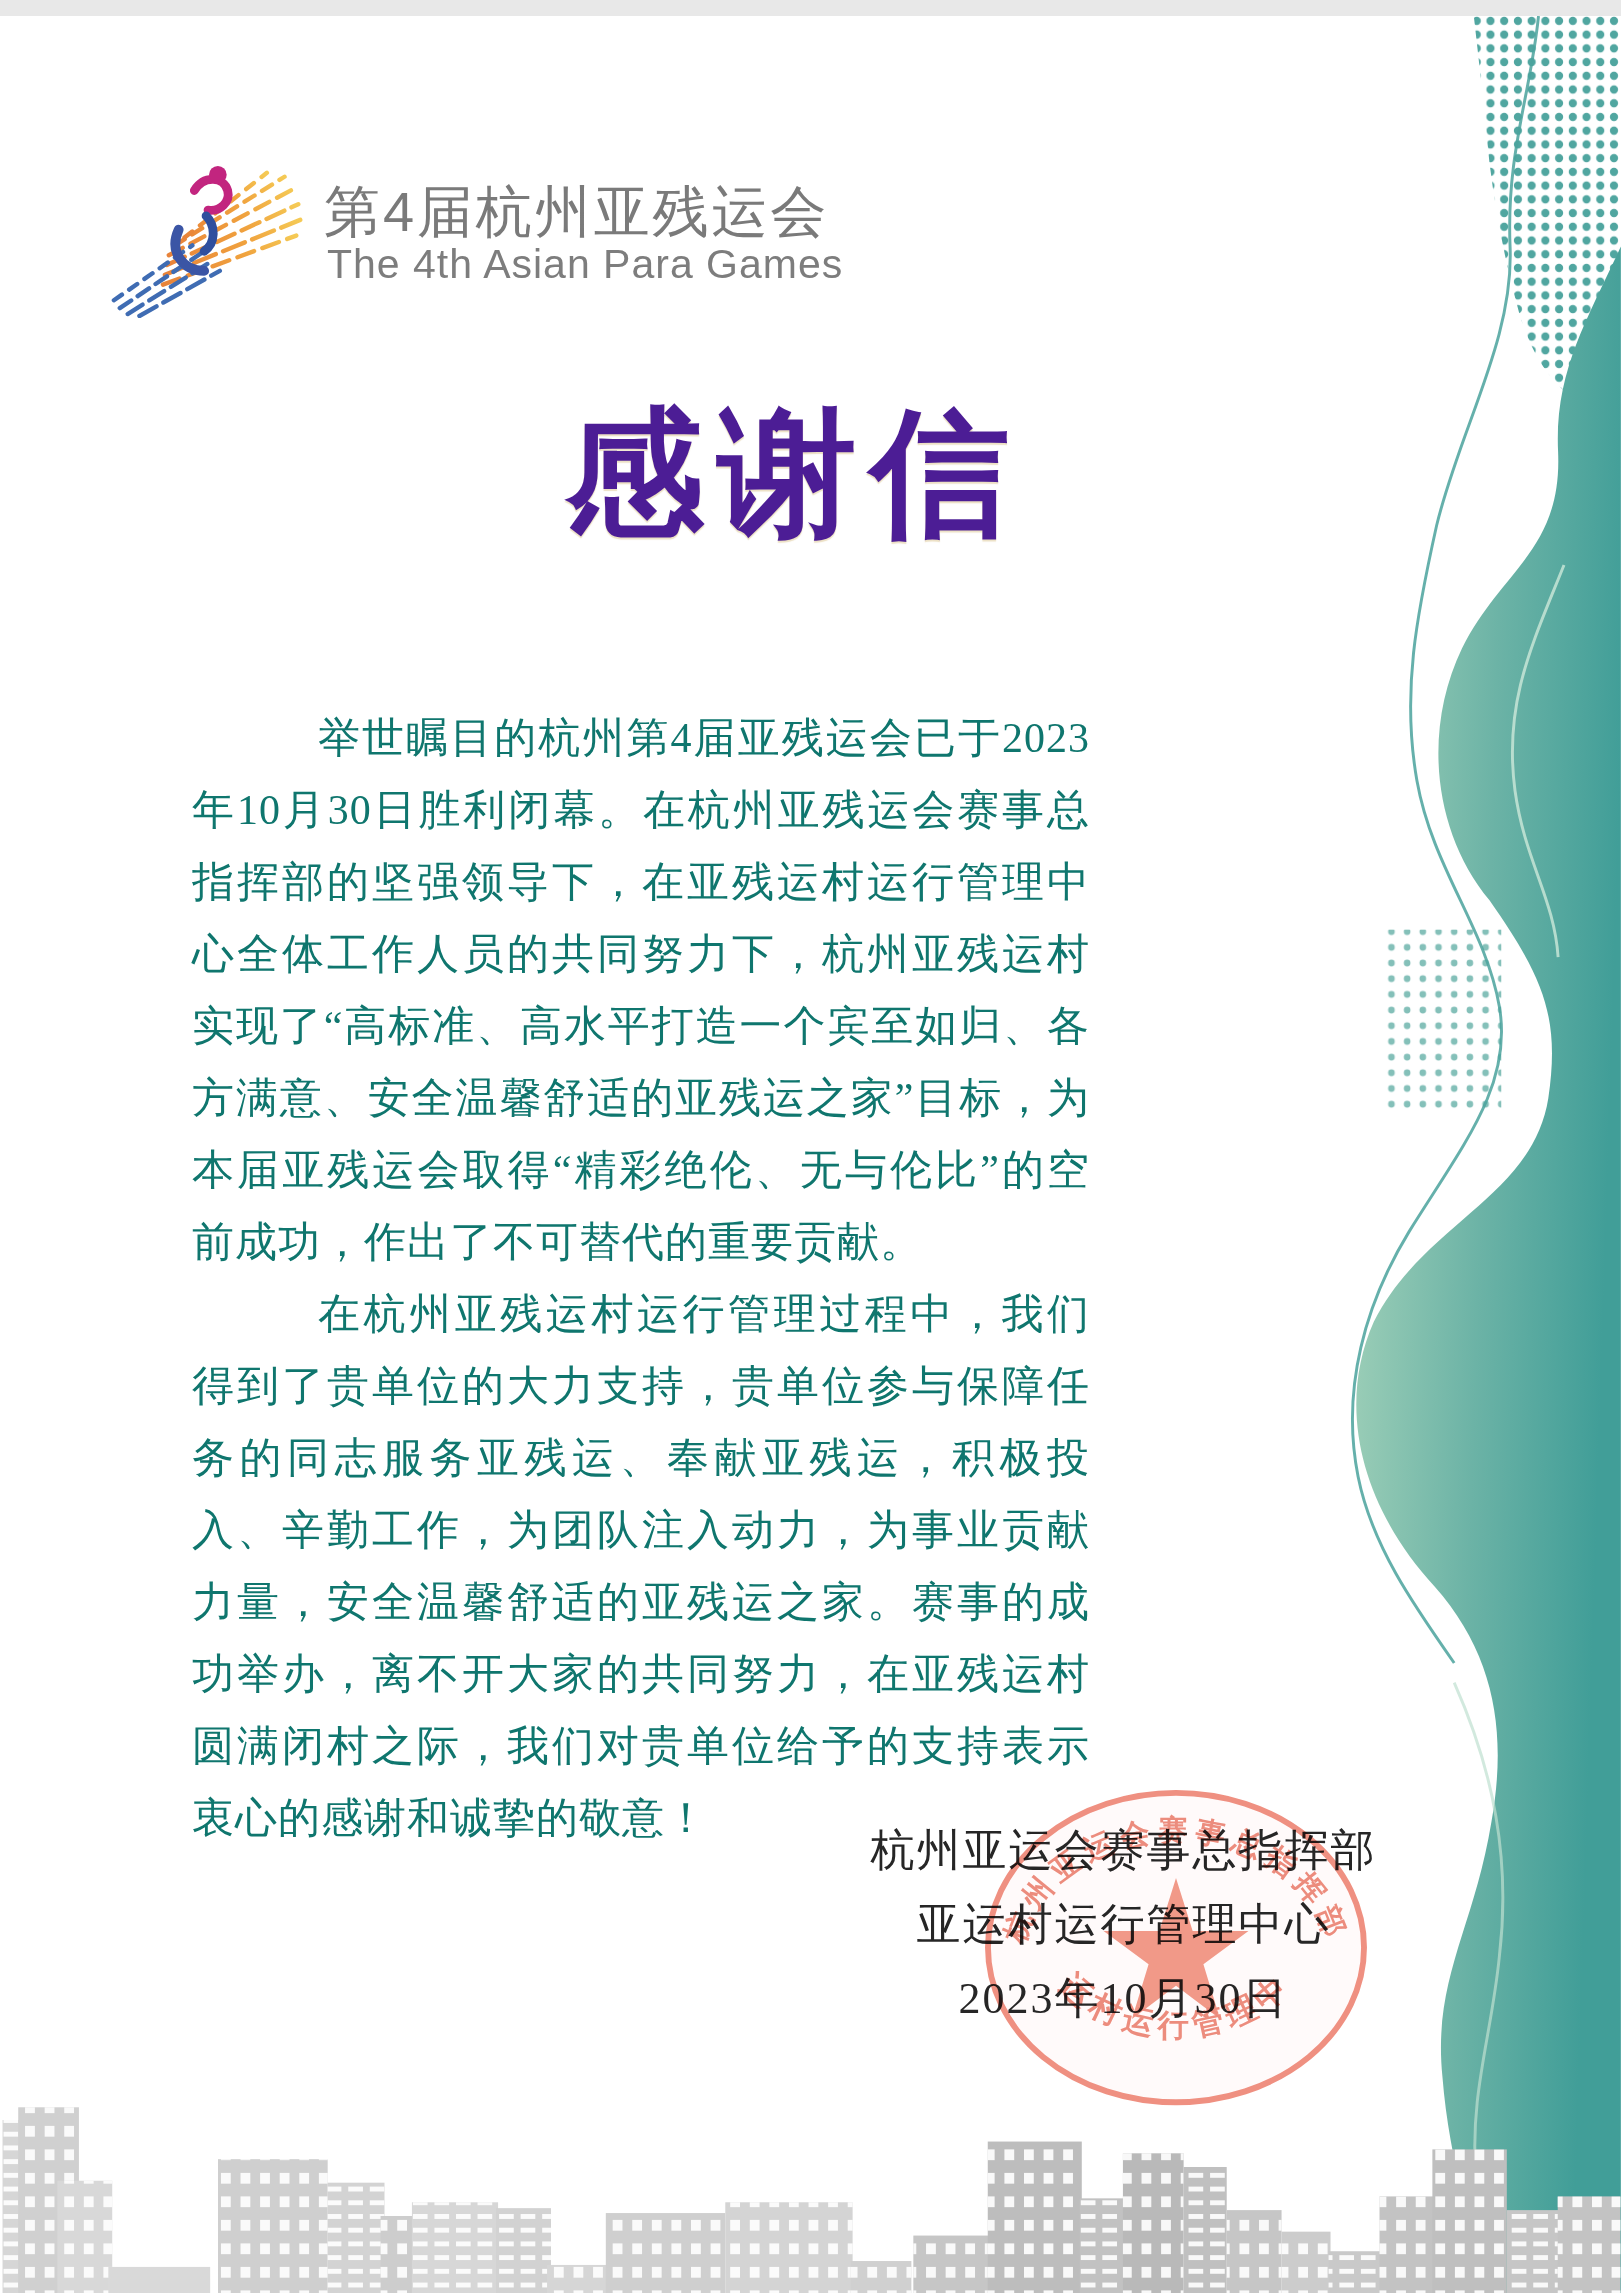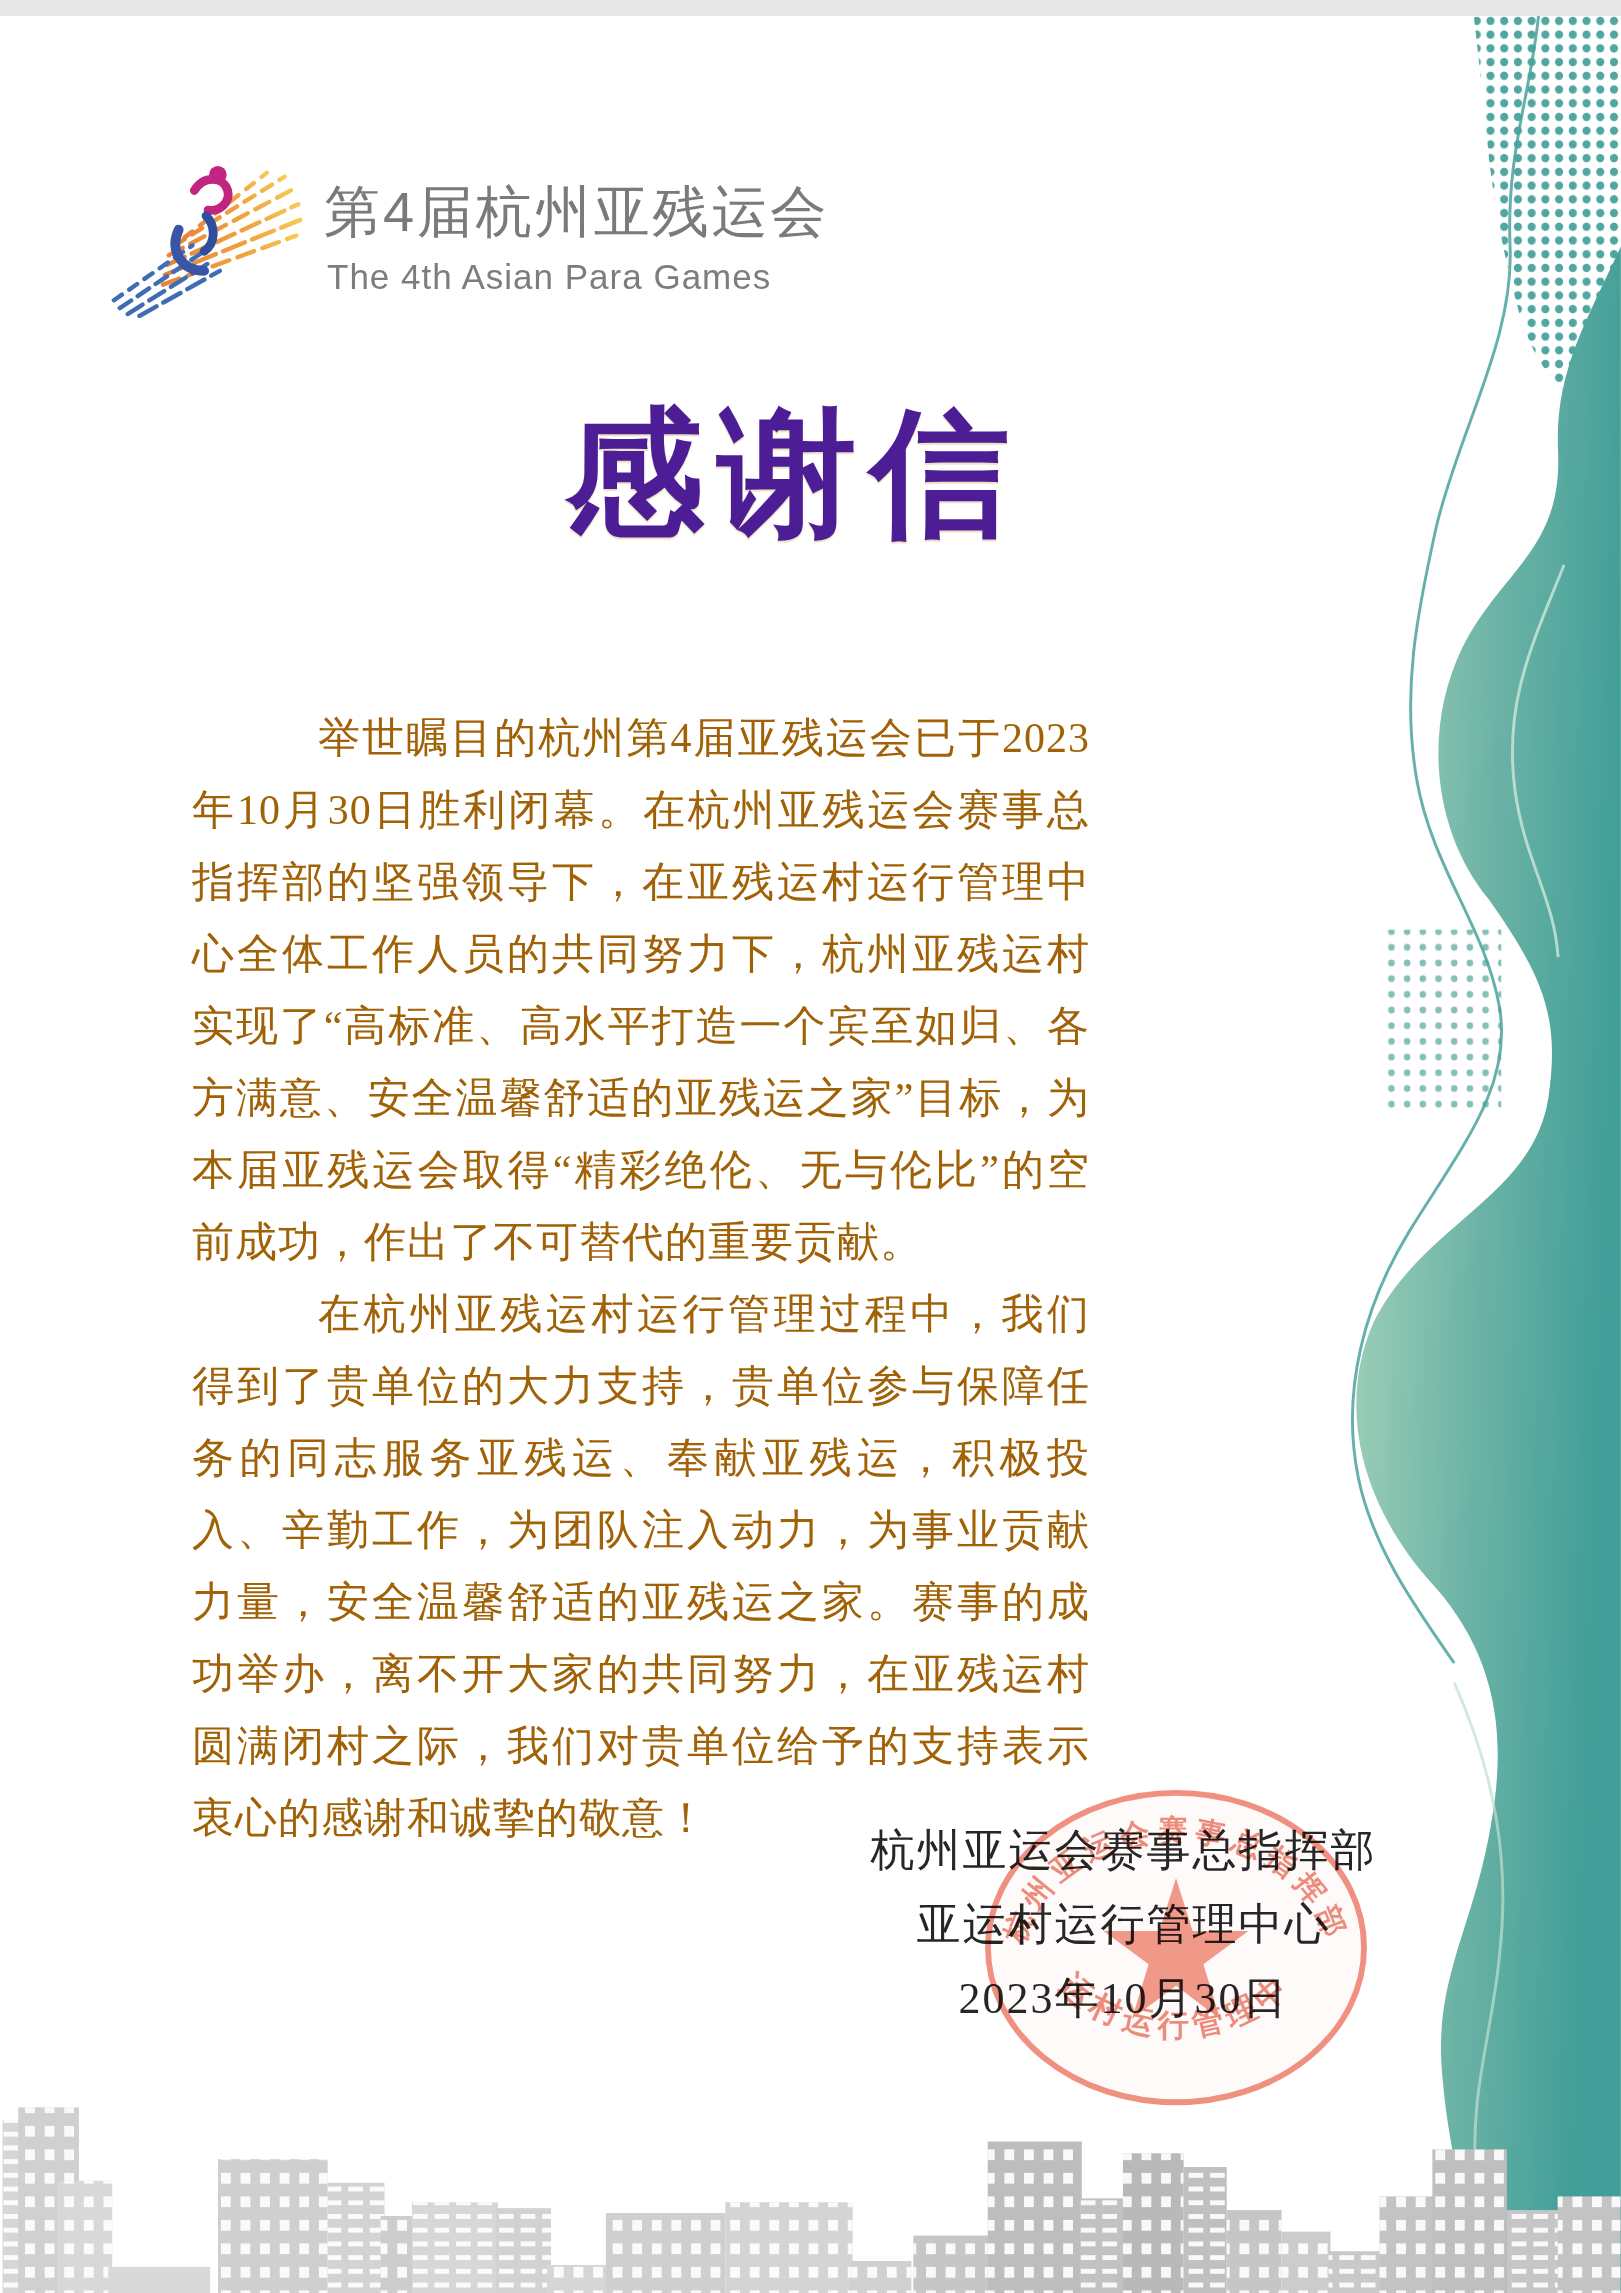--- a/index.html
+++ b/index.html
@@ -9,35 +9,35 @@
     font-family:"Liberation Serif","DejaVu Serif",serif;
   }
   
   .brand{position:absolute;left:110px;top:137px;width:745px;height:176px;}
   .brand-mark{position:absolute;left:0;top:7.8px;width:201px;height:157px;}
   .brand-zh{
     position:absolute;left:214px;top:21.6px;font-family:"Liberation Sans","DejaVu Sans",sans-serif;
     font-size:56px;color:#7a7a7a;letter-spacing:2.9px;white-space:nowrap;font-weight:400;
   }
   .brand-en{
-    position:absolute;left:217px;top:104px;font-family:"Liberation Sans","DejaVu Sans",sans-serif;
-    font-size:35px;color:#7d7d7d;letter-spacing:1px;white-space:nowrap;font-weight:400;
+    position:absolute;left:217px;top:88px;font-family:"Liberation Sans","DejaVu Sans",sans-serif;
+    font-size:41px;color:#7d7d7d;letter-spacing:1px;white-space:nowrap;font-weight:400;
   }
   
   .letter-title{
     position:absolute;left:0;top:365px;width:1588px;text-align:center;
     font-size:139px;font-weight:700;color:#4c1d95;letter-spacing:13.7px;
     text-shadow:0 2px 1px rgba(180,130,20,.25);
   }
   
   .recipient-row{position:absolute;left:243px;top:580px;font-size:56px;font-weight:700;color:#3a3a3a;white-space:nowrap;}
   .recipient-name{display:inline-block;border-bottom:3.9px solid #3a3a3a;padding:0 5.9px 7.8px 0;letter-spacing:7.8px;}
   .recipient-colon{display:inline-block;margin-left:2px;font-weight:700;}
   
-  .body-text{position:absolute;left:192px;top:686px;width:898px;color:#a16207;}
+  .body-text{position:absolute;left:192px;top:686px;width:898px;color:#0f766e;}
   .body-text p{
     margin:0;font-size:42px;line-height:72px;text-align:justify;text-align-last:left;
     text-indent:3em;letter-spacing:1px;
   }
   
   .signature{position:absolute;left:843px;top:1798px;width:561px;text-align:center;color:#262626;}
   .signature div{font-size:44px;line-height:74px;letter-spacing:2px;white-space:nowrap;}
   
   .stamp{position:absolute;left:978px;top:1768px;width:396px;height:331px;mix-blend-mode:multiply;opacity:.92;}
   

